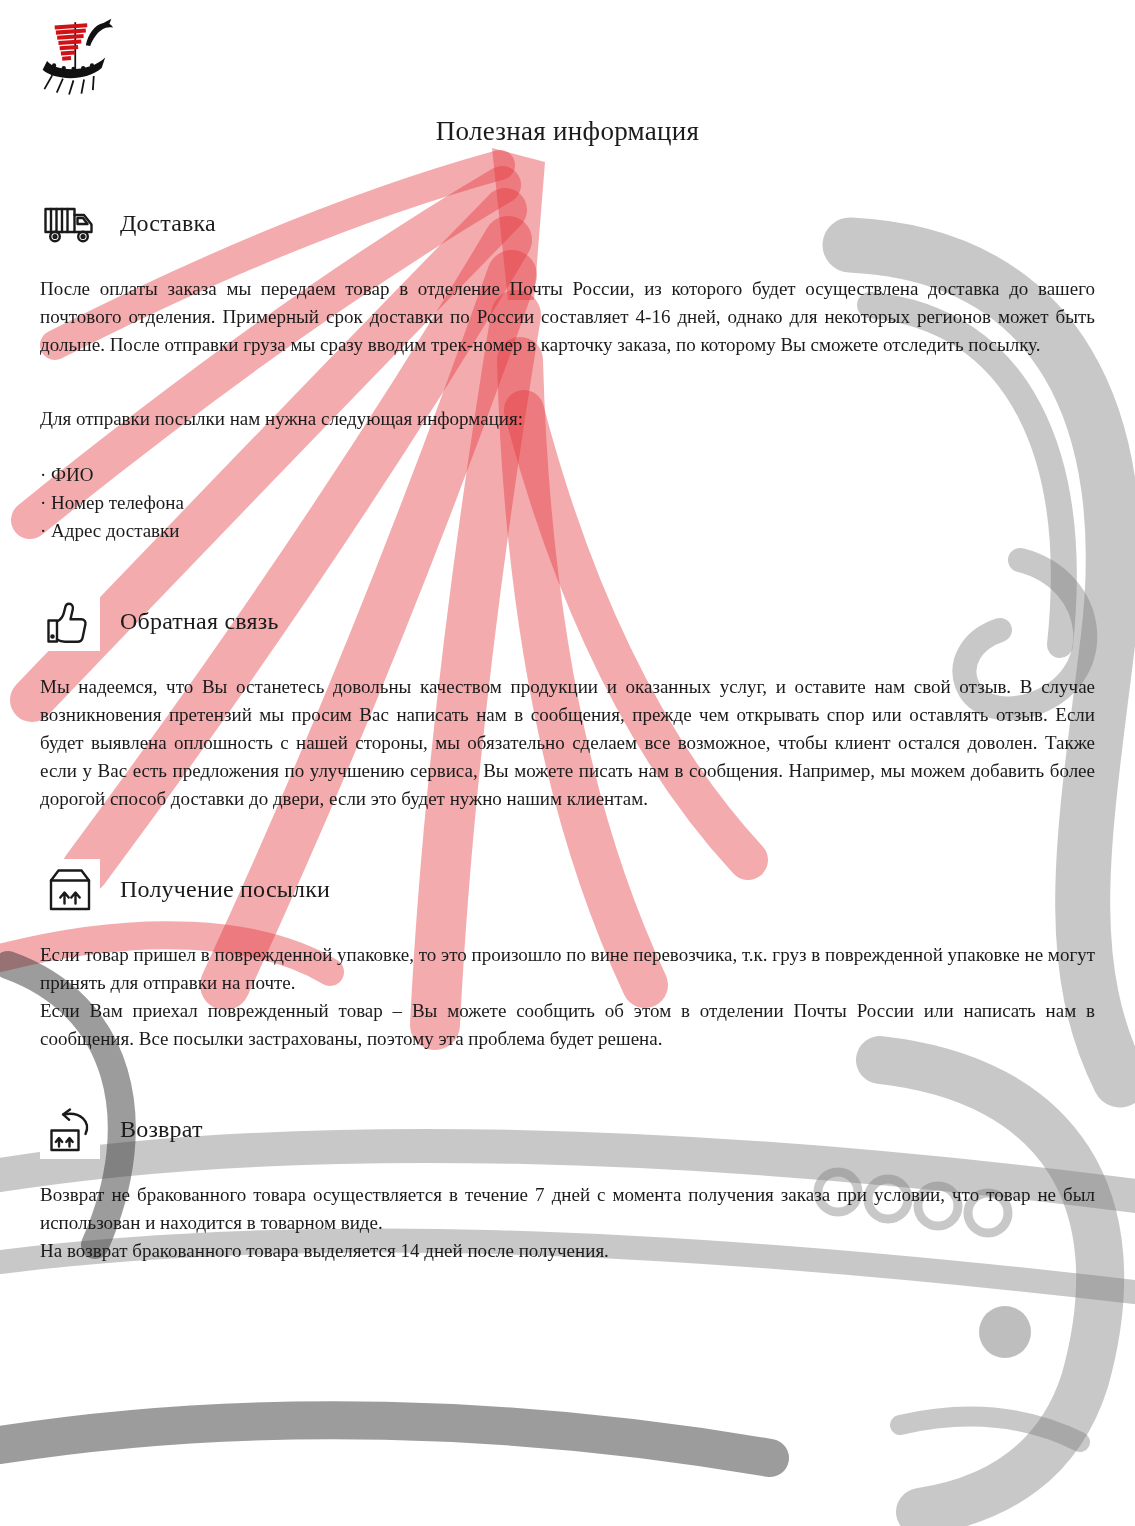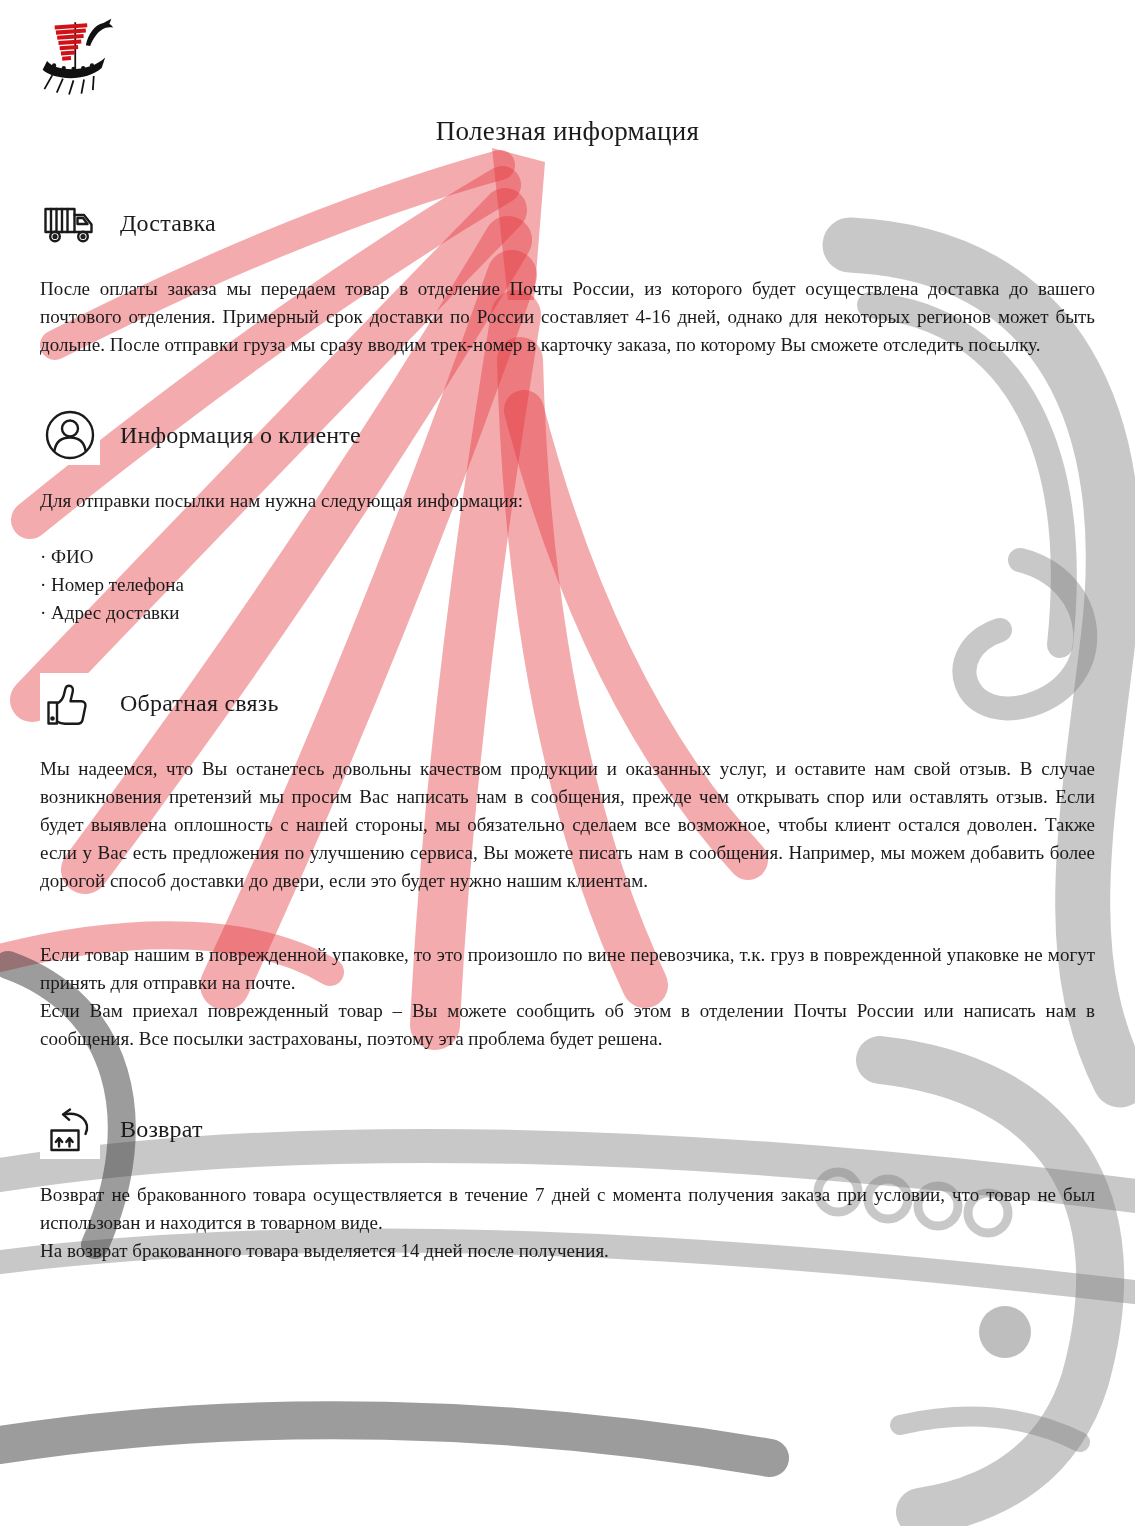--- a/index.html
+++ b/index.html
@@ -147,32 +147,20 @@
         </svg>
       </span>
       <h2>Доставка</h2>
     </div>
     <div class="sec-body">
       <p>После оплаты заказа мы передаем товар в отделение Почты России, из которого будет осуществлена доставка до вашего почтового отделения. Примерный срок доставки по России составляет 4-16 дней, однако для некоторых регионов может быть дольше. После отправки груза мы сразу вводим трек-номер в карточку заказа, по которому Вы сможете отследить посылку.</p>
     </div>
   </section>
 
   <section class="sec">
-    <div class="sec-head">
-      <span class="icon-box">
-        <svg viewBox="0 0 56 56" aria-hidden="true">
-          <g fill="none" stroke="#1a1a1a" stroke-width="2.4" stroke-linecap="round">
-            <circle cx="28" cy="28" r="23"></circle>
-            <circle cx="28" cy="21.5" r="8"></circle>
-            <path d="M12.5,43.5 C14,34 20,30.5 28,30.5 C36,30.5 42,34 43.5,43.5"></path>
-          </g>
-        </svg>
-      </span>
-      <h2>Информация о клиенте</h2>
-    </div>
     <div class="sec-body">
       <p class="intro">Для отправки посылки нам нужна следующая информация:</p>
       <ul class="plain-list">
         <li>· ФИО</li>
         <li>· Номер телефона</li>
         <li>· Адрес доставки</li>
       </ul>
     </div>
   </section>
 
@@ -188,22 +176,35 @@
         </svg>
       </span>
       <h2>Обратная связь</h2>
     </div>
     <div class="sec-body">
       <p>Мы надеемся, что Вы останетесь довольны качеством продукции и оказанных услуг, и оставите нам свой отзыв. В случае возникновения претензий мы просим Вас написать нам в сообщения, прежде чем открывать спор или оставлять отзыв. Если будет выявлена оплошность с нашей стороны, мы обязательно сделаем все возможное, чтобы клиент остался доволен. Также если у Вас есть предложения по улучшению сервиса, Вы можете писать нам в сообщения. Например, мы можем добавить более дорогой способ доставки до двери, если это будет нужно нашим клиентам.</p>
     </div>
   </section>
 
   <section class="sec">
-    <div class="sec-body">
-      <p>Если товар нашим в поврежденной упаковке, то это произошло по вине перевозчика, т.к. груз в поврежденной упаковке не могут принять для отправки на почте.</p>
+    <div class="sec-head">
+      <span class="icon-box">
+        <svg viewBox="0 0 56 56" aria-hidden="true">
+          <g fill="none" stroke="#1a1a1a" stroke-width="2.4" stroke-linejoin="round" stroke-linecap="round">
+            <rect x="9" y="19.5" width="38" height="28.5"></rect>
+            <path d="M9,19.5 L16.5,9.5 h23 L47,19.5"></path>
+            <path d="M22.5,42.5 v-10.5 m-4.2,4.6 l4.2,-5 l4.2,5"></path>
+            <path d="M33.5,42.5 v-10.5 m-4.2,4.6 l4.2,-5 l4.2,5"></path>
+          </g>
+        </svg>
+      </span>
+      <h2>Получение посылки</h2>
+    </div>
+    <div class="sec-body">
+      <p>Если товар пришел в поврежденной упаковке, то это произошло по вине перевозчика, т.к. груз в поврежденной упаковке не могут принять для отправки на почте.</p>
       <p>Если Вам приехал поврежденный товар – Вы можете сообщить об этом в отделении Почты России или написать нам в сообщения. Все посылки застрахованы, поэтому эта проблема будет решена.</p>
     </div>
   </section>
 
   <section class="sec">
     <div class="sec-head">
       <span class="icon-box">
         <svg viewBox="0 0 56 56" aria-hidden="true">
           <g fill="none" stroke="#1a1a1a" stroke-width="2.4" stroke-linejoin="round" stroke-linecap="round">
             <rect x="9.5" y="29.5" width="27" height="19.5"></rect>

